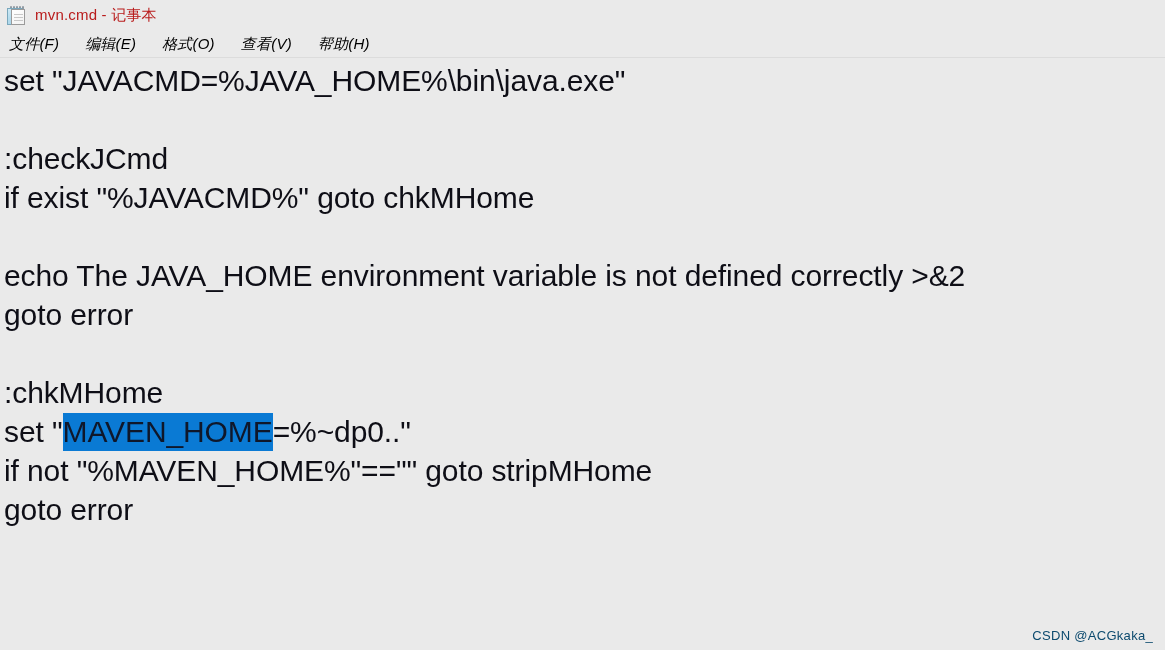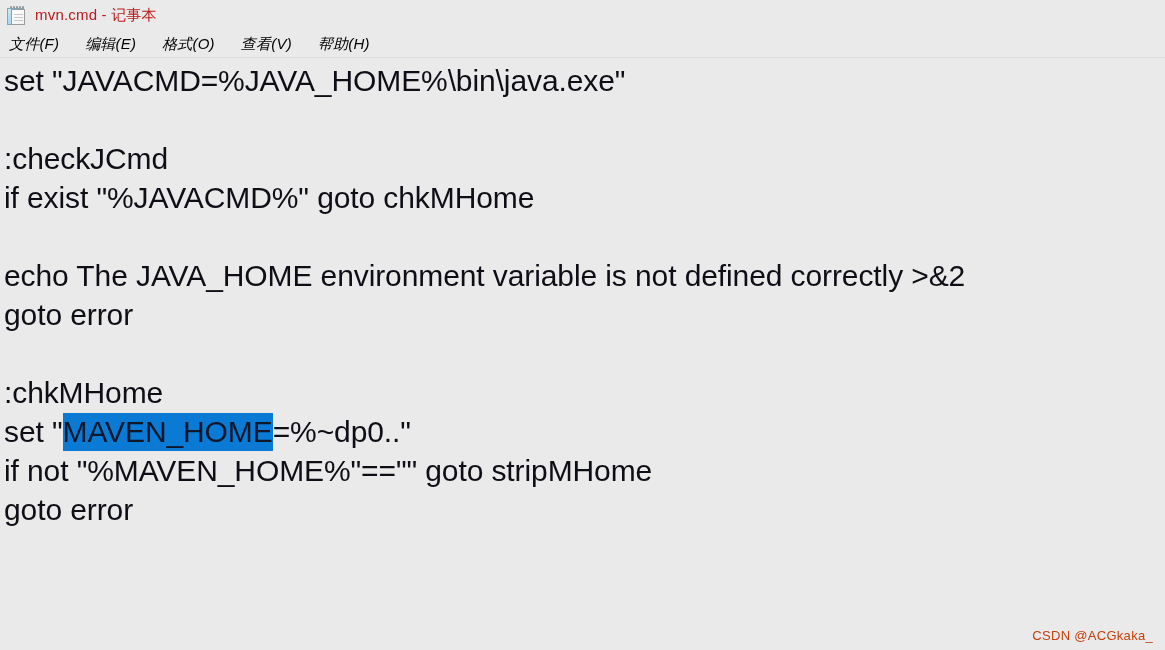--- a/index.html
+++ b/index.html
@@ -141,21 +141,21 @@
     box-decoration-break: clone;
     -webkit-box-decoration-break: clone;
   }
 
   
   #watermark {
     position: absolute;
     right: 12px;
     bottom: 7px;
     font-size: 13px;
-    color: #c2410c;
+    color: #0c4a6e;
     letter-spacing: 0.3px;
     white-space: nowrap;
   }
 </style>
 </head>
 <body>
 
 <div id="titlebar">
   <div id="app-icon">
     <div class="spiral">

